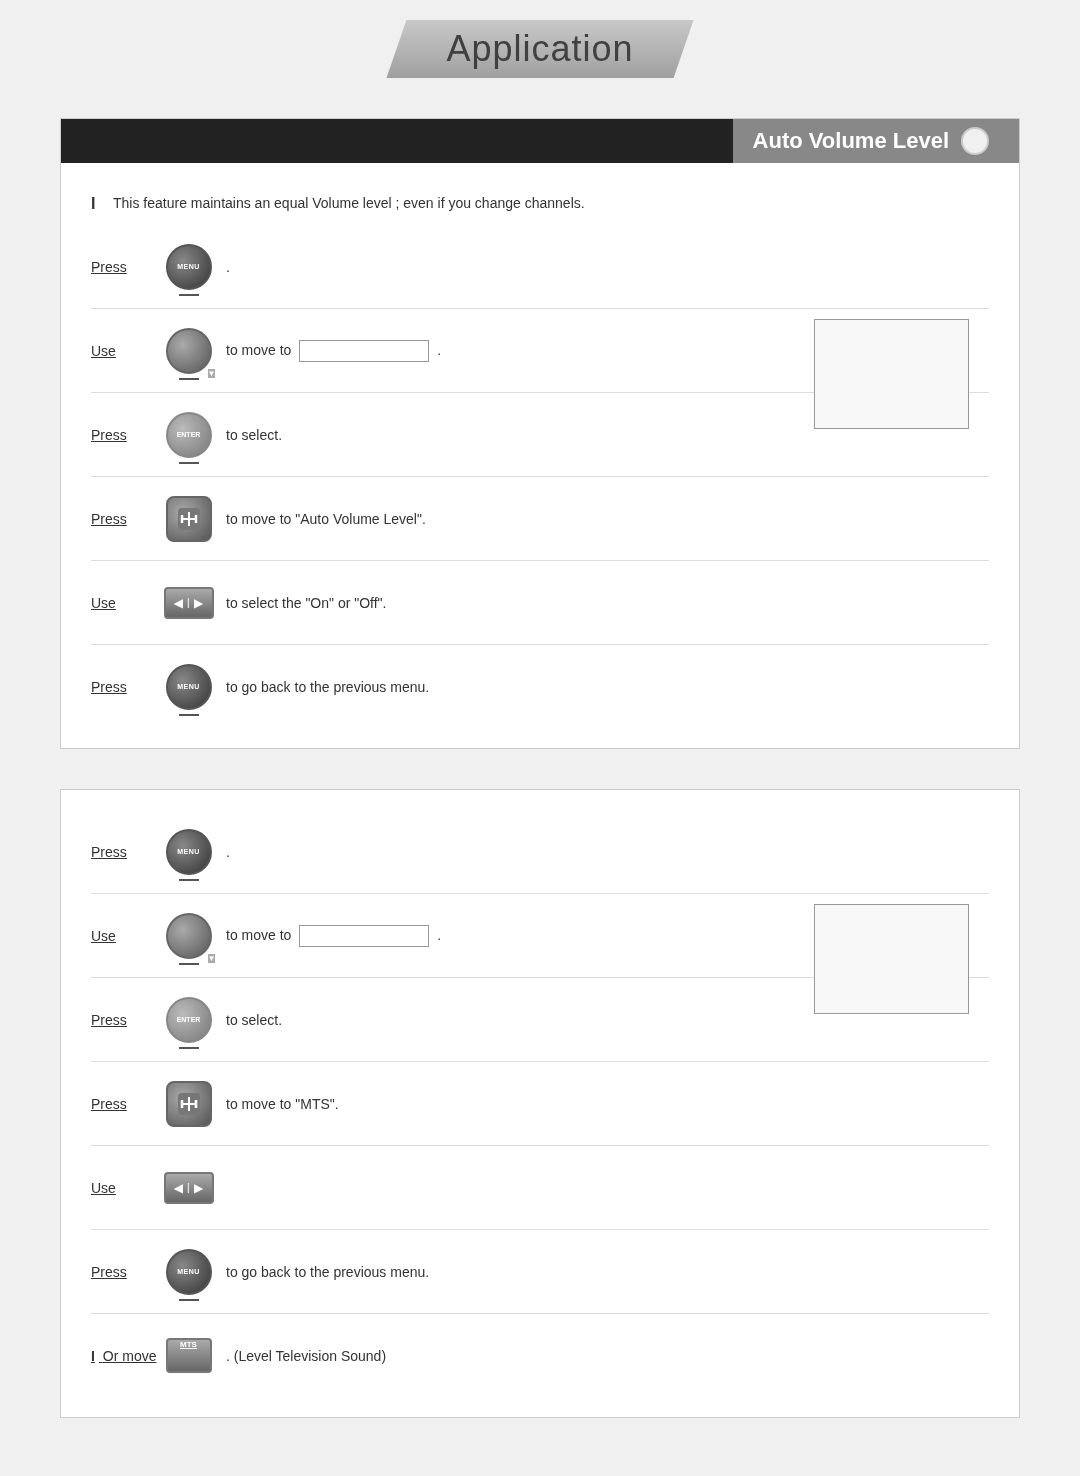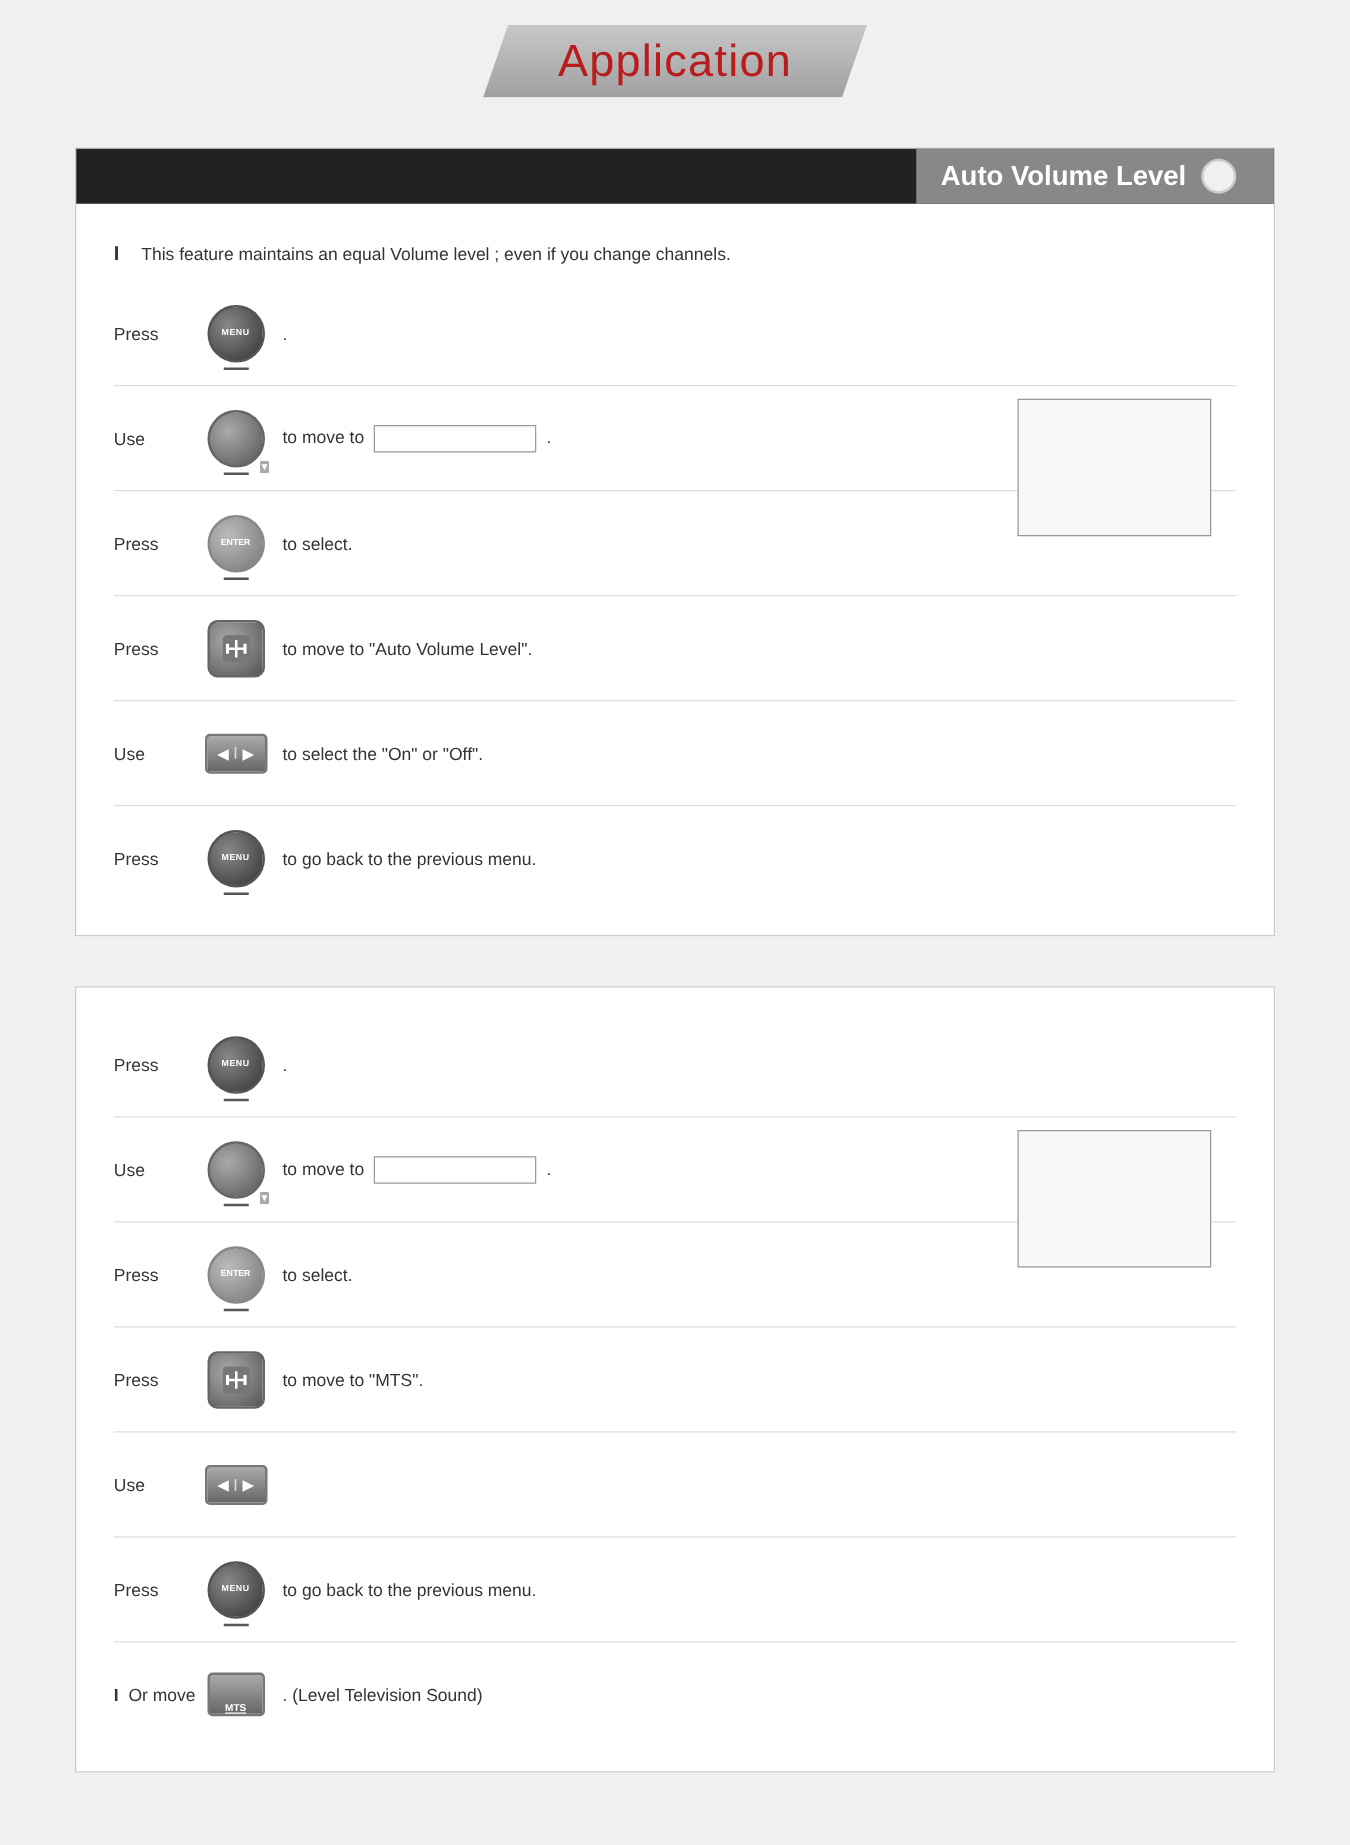--- a/index.html
+++ b/index.html
@@ -37,21 +37,21 @@
       position: absolute;
       left: 0; right: 0; top: 0; bottom: 0;
       background: linear-gradient(to bottom, #c8c8c8, #a0a0a0);
       clip-path: polygon(20px 0%, 100% 0%, calc(100% - 20px) 100%, 0% 100%);
     }
 
     .page-title-bar h1 {
       position: relative;
       font-size: 36px;
       font-weight: 300;
-      color: #b91c1c;
+      color: #404040;
       letter-spacing: 1px;
     }
 
     
     .section {
       background: #fff;
       border: 1px solid #ccc;
       margin-bottom: 40px;
       position: relative;
     }
@@ -118,20 +118,21 @@
 
     .step-row:last-child {
       border-bottom: none;
     }
 
     .step-label {
       width: 70px;
       font-size: 14px;
       color: #333;
       flex-shrink: 0;
+      text-decoration: underline;
     }
 
     .step-icon {
       width: 55px;
       height: 55px;
       display: flex;
       align-items: center;
       justify-content: center;
       flex-shrink: 0;
       margin-right: 10px;
@@ -269,21 +270,21 @@
       gap: 4px;
     }
 
     .btn-mts {
       width: 46px;
       height: 35px;
       border-radius: 4px;
       background: linear-gradient(to bottom, #aaa, #666);
       border: 2px solid #777;
       display: flex;
-      align-items: flex-end;
+      align-items: flex-start;
       justify-content: center;
       color: #fff;
       font-size: 7px;
       font-weight: bold;
       text-decoration: underline;
     }
   </style>
 </head>
 <body>
 

